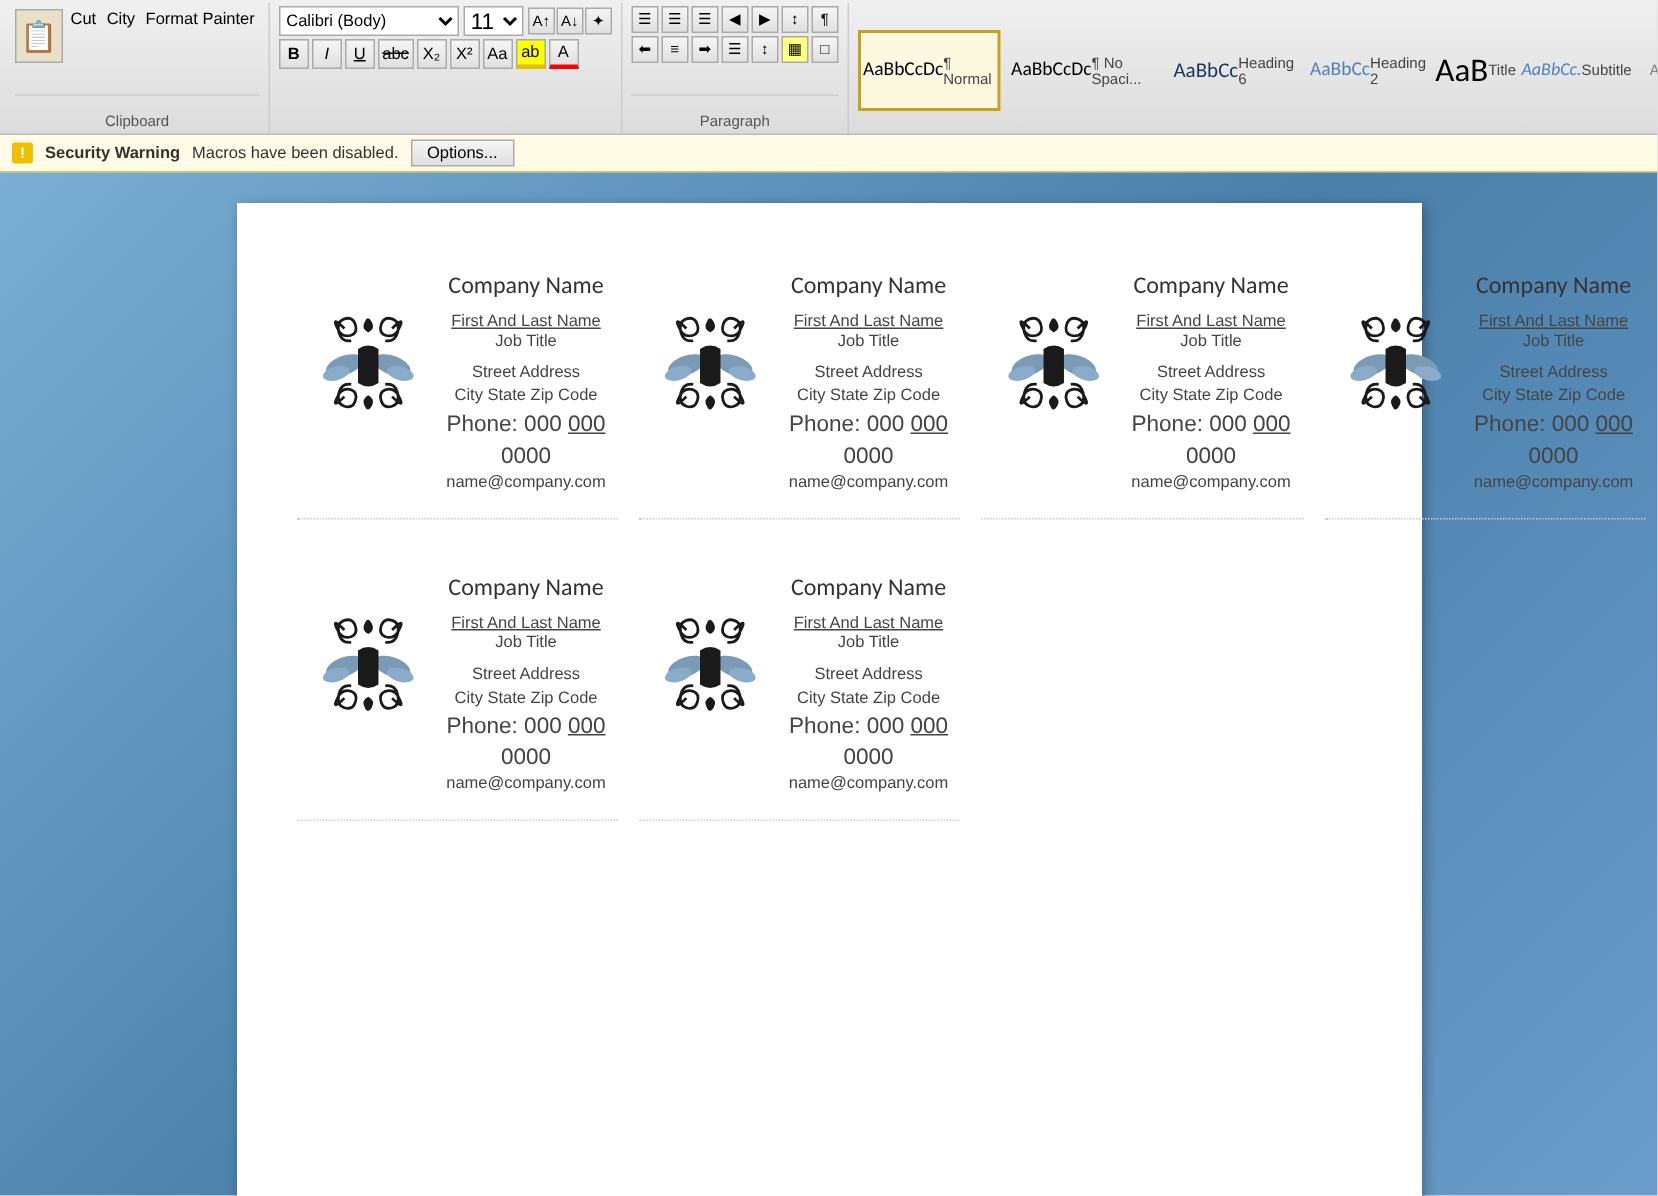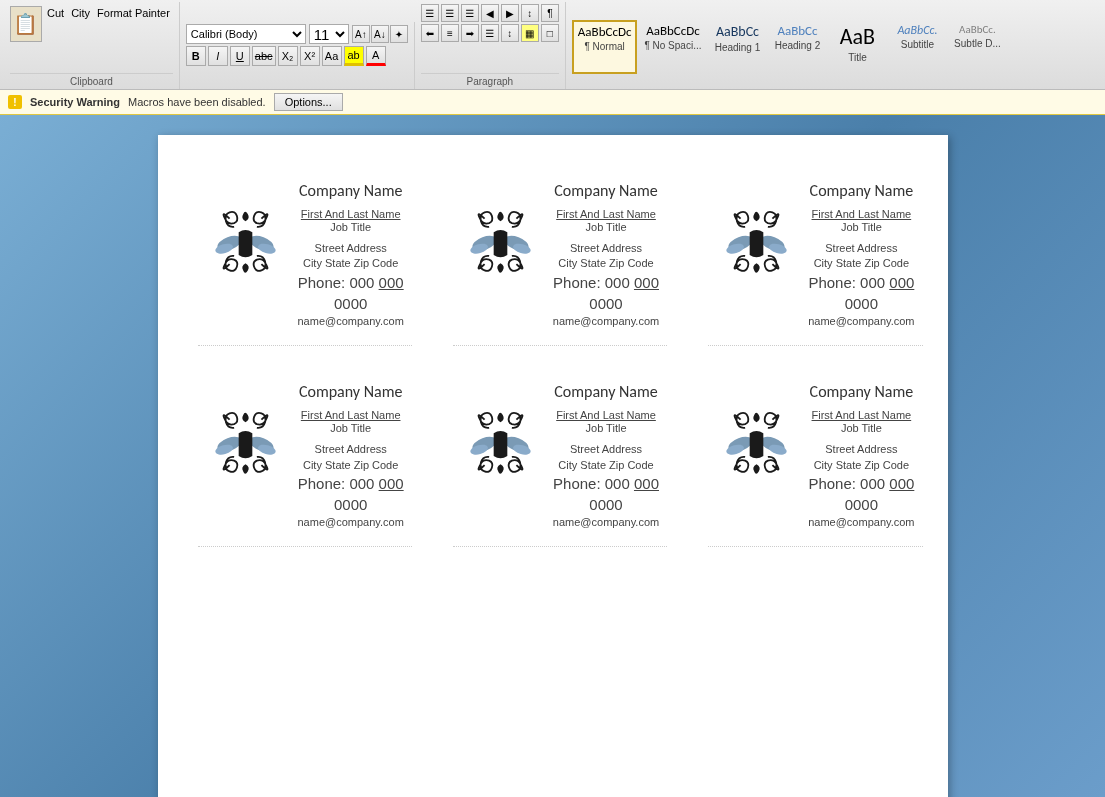--- a/index.html
+++ b/index.html
@@ -12,21 +12,21 @@
       padding: 2px 4px 0 4px;
       display: flex;
       align-items: stretch;
       height: 90px;
     }
 
     .toolbar-section-label {
       font-size: 10px;
       color: #555;
       margin-top: auto;
-      padding-top: 2px;
+      padding-top: 12px;
       padding-bottom: 2px;
       border-top: 1px solid #ccc;
       width: 100%;
       text-align: center;
     }
 
     .clipboard-section {
       display: flex;
       flex-direction: column;
       border-right: 1px solid #ccc;
@@ -63,21 +63,20 @@
       padding: 1px 3px;
       white-space: nowrap;
     }
 
     .font-section {
       border-right: 1px solid #ccc;
       padding: 2px 6px 0 6px;
       display: flex;
       flex-direction: column;
       gap: 2px;
-      margin-top: 20px;
     }
 
     .font-row1 {
       display: flex;
       align-items: center;
       gap: 3px;
     }
 
     .font-select {
       width: 120px;
@@ -157,23 +156,22 @@
       align-items: center;
       gap: 2px;
       flex: 1;
     }
 
     .style-item {
       height: 54px;
       min-width: 58px;
       border: 1px solid transparent;
       display: flex;
-      flex-direction: column;
-      align-items: center;
-      justify-content: flex-start;
+      align-items: center;
+      justify-content: flex-end;
       cursor: pointer;
       padding: 2px 4px;
       font-size: 11px;
       background: transparent;
     }
 
     .style-item.active {
       border: 2px solid #c8a020;
       background: #fdf8e0;
     }
@@ -249,22 +247,22 @@
     .document {
       background: white;
       width: 790px;
       min-height: 700px;
       padding: 30px 40px;
       box-shadow: 2px 2px 8px rgba(0,0,0,0.3);
     }
 
     .cards-grid {
       display: grid;
-      grid-template-columns: 1fr 1fr 1fr;
-      gap: 20px 41px;
+      grid-template-columns: 1fr 1fr 1fr 1fr;
+      gap: 20px 14px;
     }
 
     .business-card {
       display: flex;
       align-items: center;
       gap: 12px;
       padding: 16px 8px;
       border-bottom: 1px dotted #ccc;
     }
 
@@ -405,21 +403,21 @@
       <div class="style-item active">
         <span class="style-preview style-normal">AaBbCcDc</span>
         <span class="style-label">¶ Normal</span>
       </div>
       <div class="style-item">
         <span class="style-preview style-nospace">AaBbCcDc</span>
         <span class="style-label">¶ No Spaci...</span>
       </div>
       <div class="style-item">
         <span class="style-preview style-h1">AaBbCc</span>
-        <span class="style-label">Heading 1</span>
+        <span class="style-label">Heading 6</span>
       </div>
       <div class="style-item">
         <span class="style-preview style-h2">AaBbCc</span>
         <span class="style-label">Heading 2</span>
       </div>
       <div class="style-item">
         <span class="style-preview style-title">AaB</span>
         <span class="style-label">Title</span>
       </div>
       <div class="style-item">

